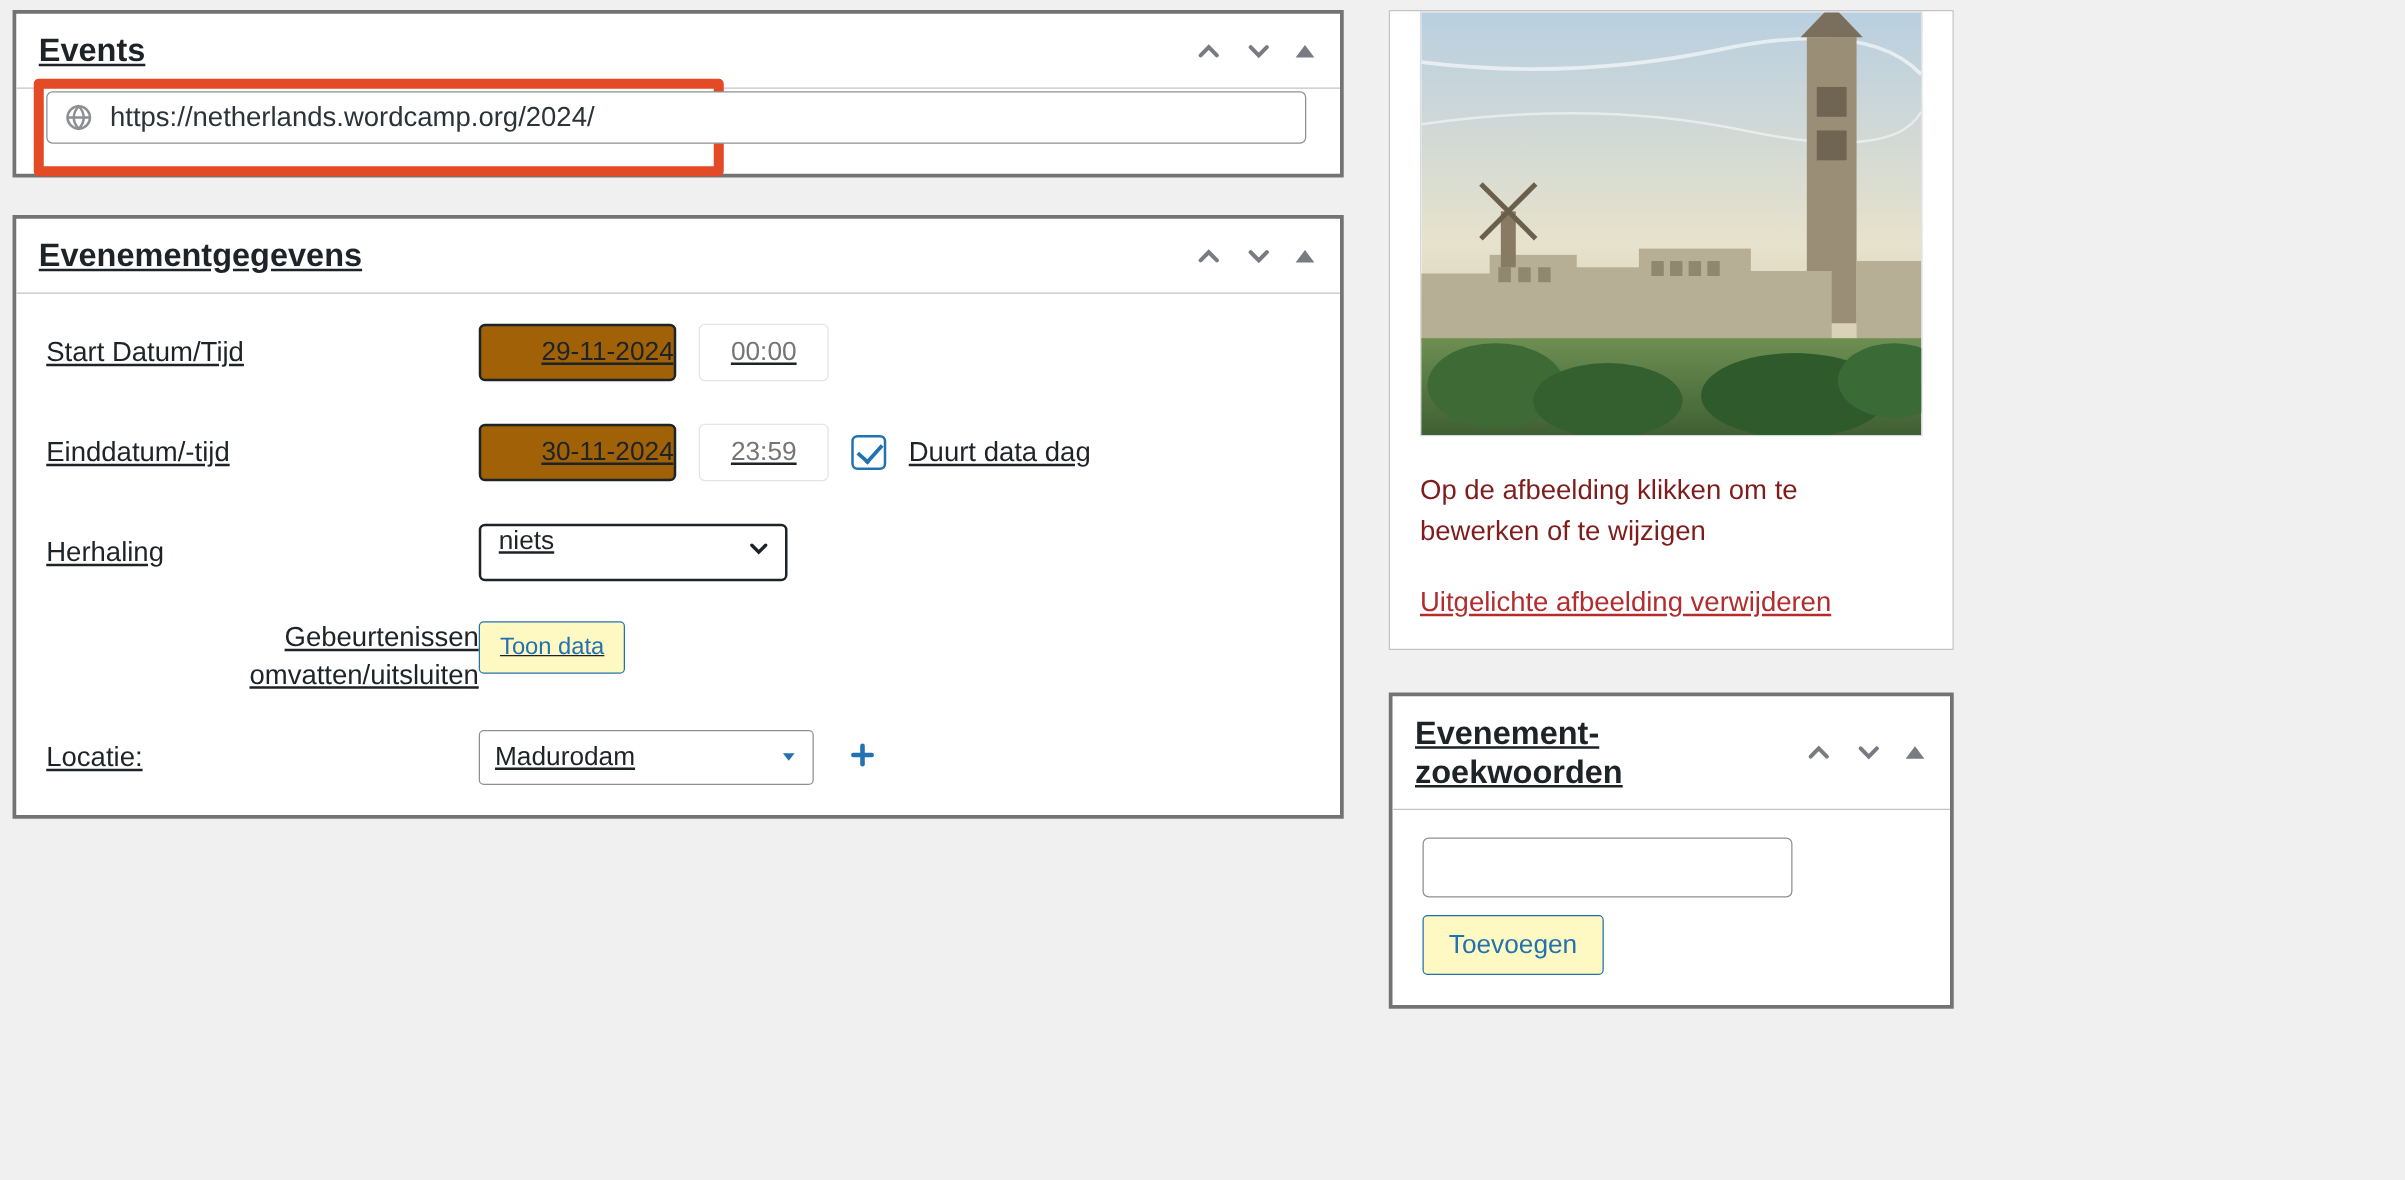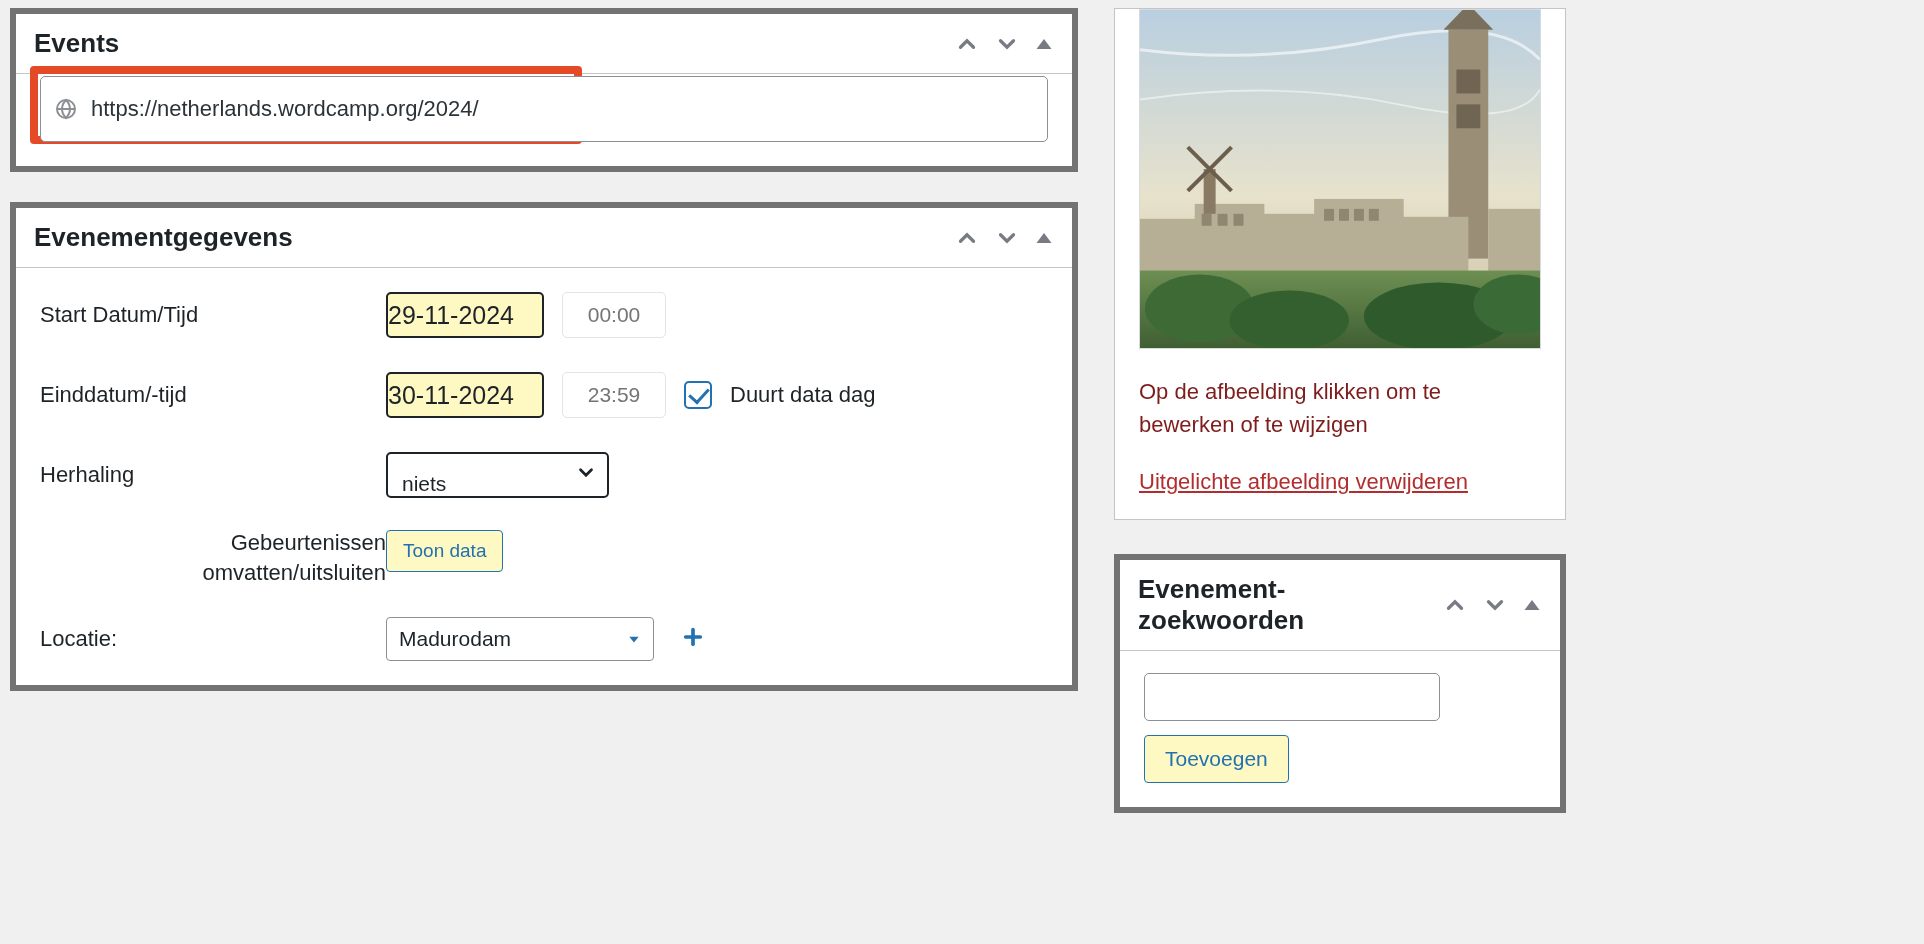--- a/index.html
+++ b/index.html
@@ -14,21 +14,22 @@
     display: flex;
     gap: 36px;
     padding: 8px 10px 0 10px;
     max-width: 1924px;
   }
   .col-main { flex: 0 0 1065px; display: flex; flex-direction: column; gap: 30px; }
   .col-side { flex: 0 0 450px; display: flex; flex-direction: column; gap: 34px; }
 
   .postbox {
     background: #fff;
-    border: 6px solid #737373;
+    border: 3px solid #737373;
+    text-decoration: underline;
   }
   .postbox-header {
     display: flex;
     align-items: center;
     justify-content: space-between;
     padding: 14px 18px;
     border-bottom: 1px solid #c3c4c7;
   }
   .postbox-header h2 {
     font-size: 26px;
@@ -48,41 +49,41 @@
     margin: -8px -10px 6px -10px;
     display: inline-block;
     width: 552px;
     background: #fff;
   }
   .events-body { position: relative; padding: 0 24px 24px 24px; }
   .label-website { font-size: 22px; color: #1d2327; }
   .url-input-row { position: relative; margin-top: 16px; width: 1008px; }
   .url-input {
     width: 100%;
-    height: 66px;
+    height: 42px;
     border: 1px solid #8c8f94;
     border-radius: 5px;
     padding: 0 10px 0 50px;
     font-size: 22px;
     color: #2c3338;
     background: #fff;
   }
   .globe-wrap {
     position: absolute; left: 14px; top: 50%; transform: translateY(-50%);
     color: #8c8f94; display:flex;
   }
 
   
   .row { display: flex; align-items: center; padding: 18px 0 0 0; }
   .row .lbl { flex: 0 0 346px; font-size: 22px; color: #1d2327; }
   .row .ctrls { display: flex; align-items: center; gap: 18px; flex-wrap: wrap; }
   .date-input {
     width: 158px; height: 46px;
     border: 2px solid #1d2327; border-radius: 5px;
-    background:#fef9c3; font-size: 25px; text-align: left;
+    background:#a16207; font-size: 21px; text-align: right;
     color:#1d2327;
   }
   .time-input {
     width: 104px; height: 46px;
     border: 1px solid #e2e4e7; border-radius: 5px;
     background: #fff; color: #15803d; font-size: 21px; text-align: center;
   }
   .checkbox {
     appearance: none;
     width: 28px; height: 28px;
@@ -95,23 +96,23 @@
     position: absolute; left: 7px; top: 1px;
     width: 9px; height: 16px;
     border-right: 3px solid #2271b1;
     border-bottom: 3px solid #2271b1;
     transform: rotate(42deg);
   }
   .check-label { font-size: 22px; color:#1d2327; }
 
   .select {
     position: relative;
-    width: 223px; height: 46px;
+    width: 247px; height: 46px;
     border: 2px solid #1d2327; border-radius: 5px;
-    background: #fff; display: flex; align-items: flex-end;
+    background: #fff; display: flex; align-items: flex-start;
     padding: 0 42px 0 14px; font-size: 21px; cursor: pointer;
   }
   .select .chev { position:absolute; right:10px; top:50%; transform:translateY(-50%); color:#1d2327; }
 
   .outline-btn {
     height: 42px; padding: 0 16px;
     border: 1px solid #2271b1; border-radius: 4px;
     background: #fef9c3; color: #2271b1;
     font-size: 19px; cursor: pointer;
   }

